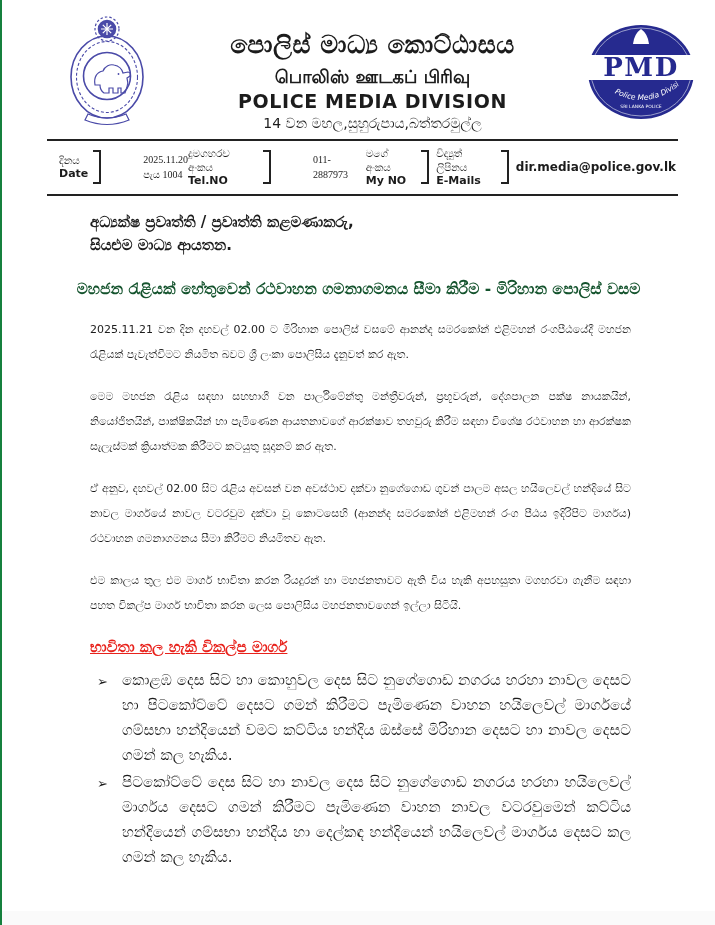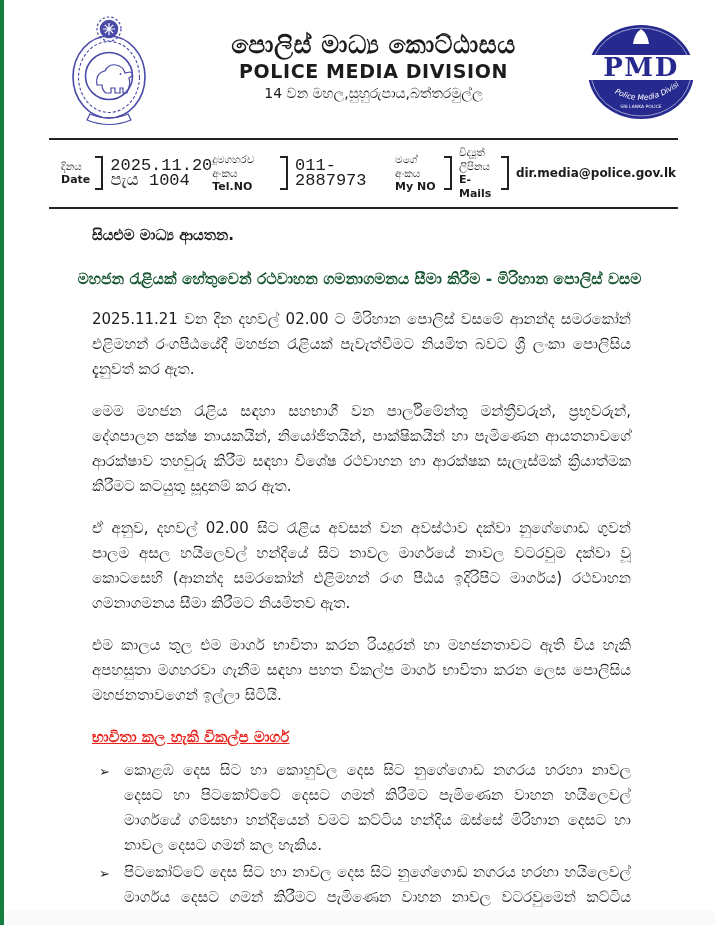--- a/index.html
+++ b/index.html
@@ -1,20 +1,20 @@
 <!DOCTYPE html>
 <html><head>
 <meta charset="utf-8">
 <style>
   html,body { margin:0; padding:0; background:#ececec; }
   .page {
     width:715px; height:925px; margin:0 auto; background:#ffffff;
     font-family:"DejaVu Sans", sans-serif; color:#1c1c1c;
     position:relative; overflow:hidden; box-sizing:border-box;
-    border-left:4px solid #15803d;
+    border-left:2px solid #15803d;
   }
   
   .header { display:flex; justify-content:space-between; align-items:flex-start;
             padding:14px 18px 0 52px; }
   .crest-wrap { width:106px; flex:0 0 auto; }
   .header-center { flex:1; text-align:center; padding-top:16px; }
   .org-si { font-size:25px; font-weight:bold; line-height:30px; letter-spacing:0.5px; }
   .org-ta { font-size:18px; font-weight:bold; line-height:26px; margin-top:4px; }
   .org-en { font-size:19px; font-weight:bold; line-height:23px; letter-spacing:0.6px; }
   .org-addr { font-size:14px; line-height:20px; }
@@ -27,27 +27,27 @@
     display:flex; align-items:center; justify-content:space-between;
   }
   .if-group { display:flex; align-items:center; }
   .if-labels { display:flex; flex-direction:column; justify-content:center;
                font-size:10.5px; line-height:14px; }
   .if-label-en { font-weight:bold; font-size:11px; }
   .bracket { width:6px; height:30px; border:2px solid #222; border-left:none;
              margin:0 7px 0 5px; flex:0 0 auto; }
   .if-values { display:flex; flex-direction:column; justify-content:center;
                font-size:12px; line-height:15px; }
-  .if-values.serifv { font-family:Liberation Mono, monospace; font-size:17px; }
+  .if-values.serifv { font-family:Liberation Serif, serif; font-size:10px;margin-left:35px; }
   .if-values.boldv { font-weight:bold; font-size:12px; }
   
   .recipients { margin:15px 85px 0 88px; font-weight:bold; font-size:15px; line-height:23px; }
   .title { margin:22px 55px 0 55px; text-align:center; font-weight:bold;
            font-size:15.5px; color:#14532d; line-height:21px; }
-  .para { margin:17px 84px 0 88px; font-size:15px; line-height:25px; text-align:justify; }
+  .para { margin:17px 84px 0 88px; font-size:11px; line-height:25px; text-align:justify; }
   .subheading { margin:20px 84px 0 88px; color:#e8221c; font-weight:bold; font-size:15px;text-decoration:underline; }
   .bullets { margin:12px 84px 0 95px; }
   .bullet { display:flex; font-size:15px; line-height:25px; }
   .bullet + .bullet { margin-top:2px; }
   .bullet-marker { flex:0 0 25px; font-size:13px; padding-top:1px; }
   .bullet-text { flex:1; text-align:justify; }
   .page-bottom-edge { position:absolute; left:0; right:0; bottom:0; height:14px; background:#fafafa; }
 </style>
 </head>
 <body>
@@ -69,20 +69,21 @@
           <path d="M31,100 q19,8 38,0 l3,6 q-22,9 -44,0 z" stroke-width="1.2"></path>
         </g>
         <g stroke="#ffffff" stroke-width="1.2">
           <path d="M50,9 L50,21 M44,15 L56,15 M45.8,10.8 L54.2,19.2 M54.2,10.8 L45.8,19.2"></path>
         </g>
       </svg>
     </div>
 
     <div class="header-center">
       <div class="org-si">පොලිස් මාධ්‍ය කොට්ඨාසය</div>
+      <div class="org-ta">பொலிஸ் ஊடகப் பிரிவு</div>
       <div class="org-en">POLICE MEDIA DIVISION</div>
       <div class="org-addr">14 වන මහල,සුහුරුපාය,බත්තරමුල්ල</div>
     </div>
 
     <div class="pmd-wrap">
       <svg viewBox="0 0 112 100" width="112" height="100">
         <ellipse cx="56" cy="50" rx="53" ry="47" fill="#262a8f"></ellipse>
         <ellipse cx="56" cy="50" rx="50" ry="44" fill="none" stroke="#9a9ecb" stroke-width="1"></ellipse>
         <path d="M56,7 q7,5 8,15 h-16 q1,-10 8,-15 z" fill="#ffffff"></path>
         <rect x="2" y="33" width="108" height="25" fill="#ffffff"></rect>
@@ -133,20 +134,21 @@
       <div class="if-labels">
         <span>විද්‍යුත් ලිපිනය</span>
         <span class="if-label-en">E-Mails</span>
       </div>
       <div class="bracket"></div>
       <div class="if-values boldv">dir.media@police.gov.lk</div>
     </div>
   </div>
 
   <div class="recipients">
+    <div>අධ්‍යක්ෂ ප්‍රවෘත්ති / ප්‍රවෘත්ති කළමණාකරු,</div>
     <div>සියළුම මාධ්‍ය ආයතන.</div>
   </div>
 
   <div class="title">මහජන රැළියක් හේතුවෙන් රථවාහන ගමනාගමනය  සීමා කිරීම - මිරිහාන පොලිස් වසම</div>
 
   <div class="para">2025.11.21 වන දින දහවල් 02.00 ට මිරිහාන පොලිස් වසමේ ආනන්ද සමරකෝන් එළිමහන් රංගපීඨයේදී මහජන රැළියක් පැවැත්වීමට නියමිත බවට ශ්‍රී ලංකා පොලිසිය දැනුවත් කර ඇත.</div>
   <div class="para">මෙම මහජන රැළිය සඳහා සහභාගී වන පාර්ලිමේන්තු මන්ත්‍රීවරුන්, ප්‍රභූවරුන්, දේශපාලන පක්ෂ නායකයින්, නියෝජිතයින්, පාක්ෂිකයින් හා පැමිණෙන ආයතනාවගේ ආරක්ෂාව තහවුරු කිරීම සඳහා විශේෂ රථවාහන හා ආරක්ෂක සැලැස්මක් ක්‍රියාත්මක කිරීමට කටයුතු සූදානම් කර ඇත.</div>
   <div class="para">ඒ අනුව, දහවල් 02.00 සිට රැළිය අවසන් වන අවස්ථාව දක්වා නුගේගොඩ ගුවන් පාලම අසල හයිලෙවල් හන්දියේ සිට නාවල මාර්ගයේ නාවල වටරවුම දක්වා වූ කොටසෙහි (ආනන්ද සමරකෝන් එළිමහන් රංග පීඨය ඉදිරිපිට මාර්ගය) රථවාහන ගමනාගමනය සීමා කිරීමට නියමිතව ඇත.</div>
   <div class="para">එම කාලය තුල එම මාර්ග භාවිතා කරන රියදුරන් හා මහජනතාවට ඇති විය හැකි අපහසුතා මගහරවා ගැනීම සඳහා පහත විකල්ප මාර්ග භාවිතා කරන ලෙස පොලිසිය මහජනතාවගෙන් ඉල්ලා සිටියි.</div>
 

